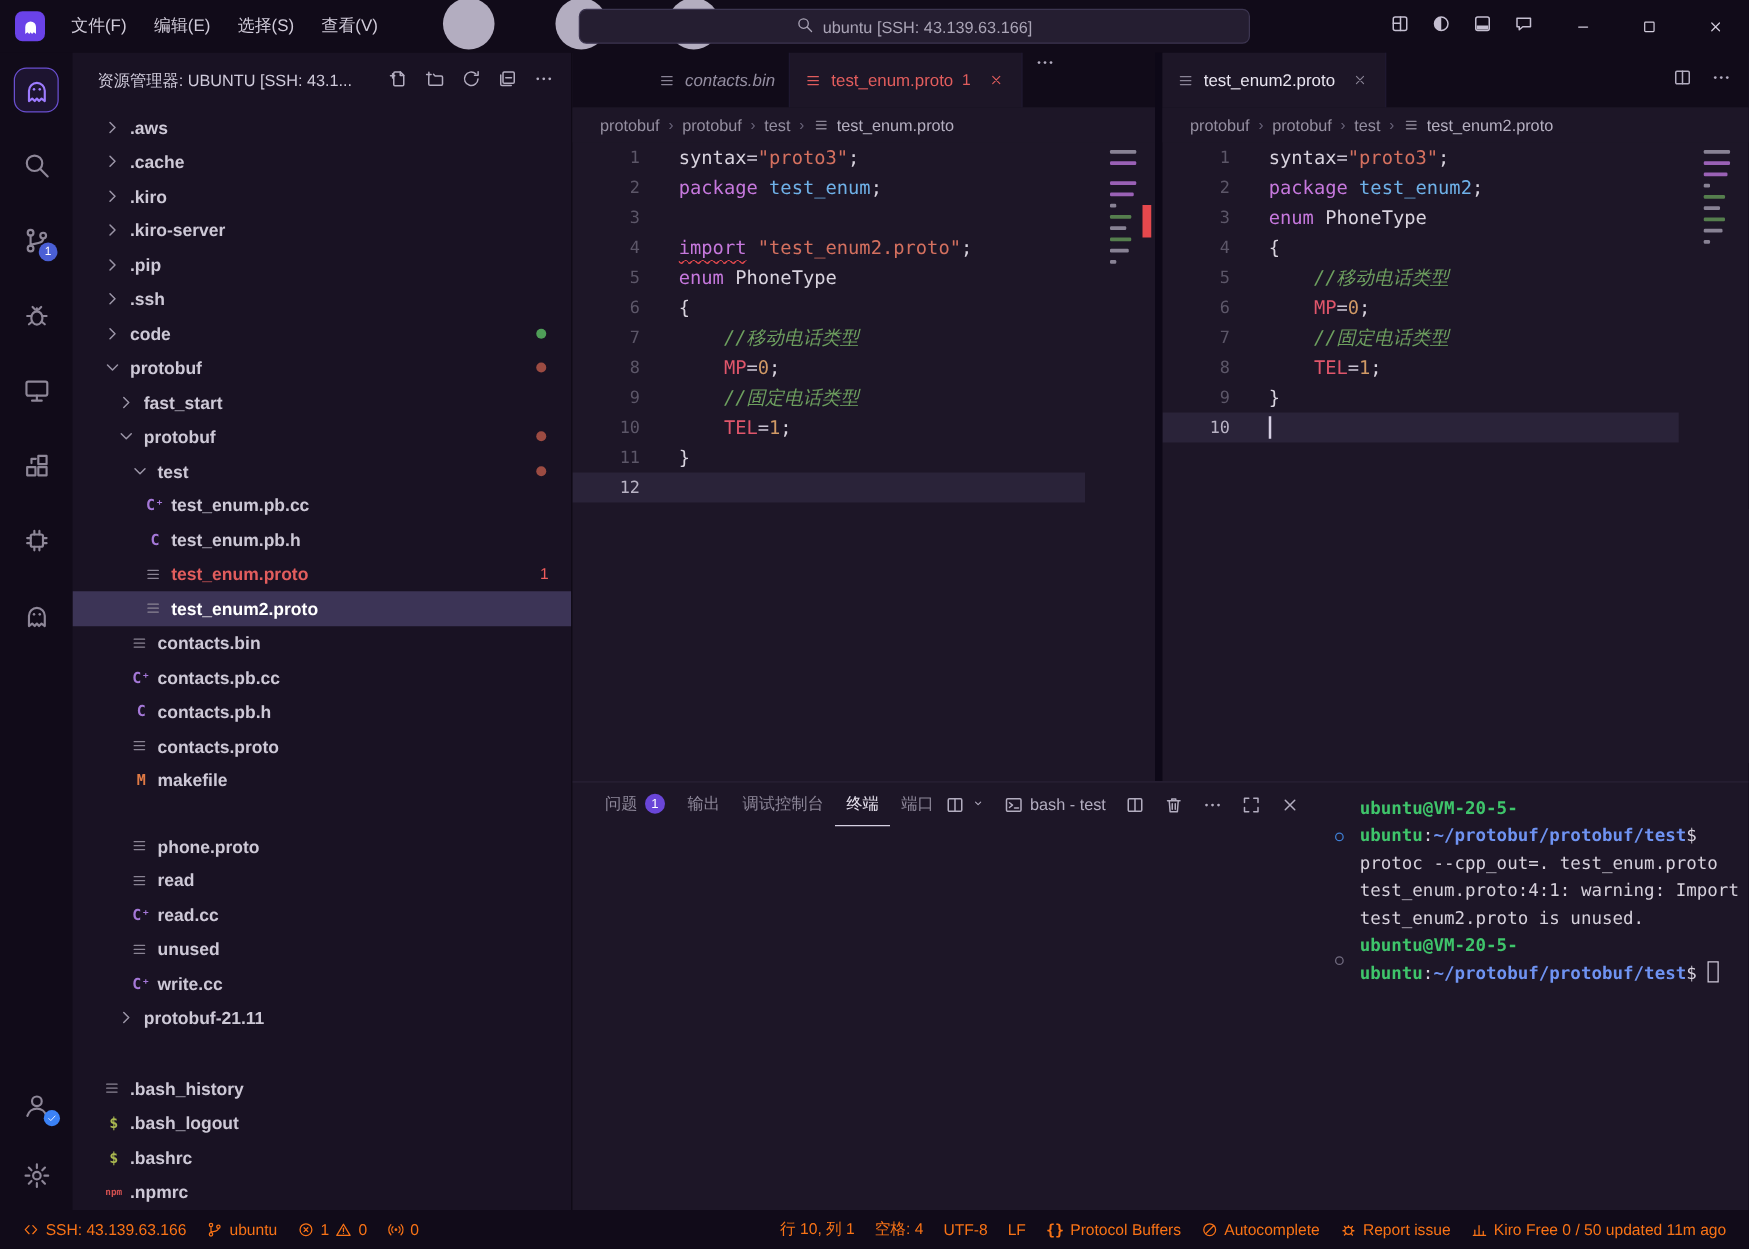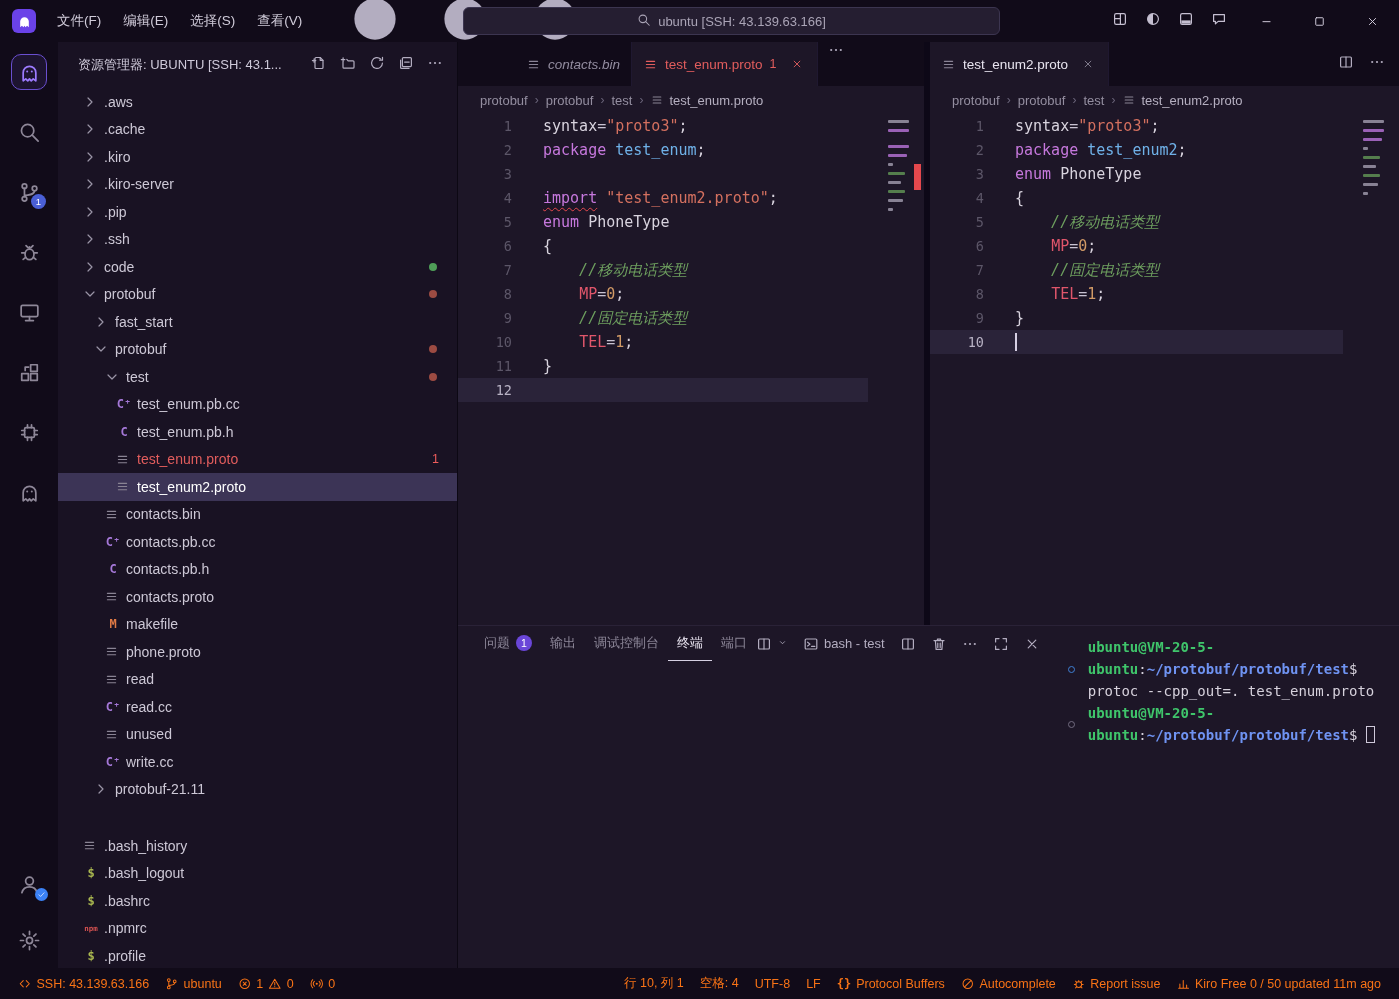--- a/index.html
+++ b/index.html
@@ -61,21 +61,21 @@
     color:#cdc8d6; white-space:nowrap; }
   .tree-row.selected { background:#3c3456; color:#ffffff; }
   .tree-row .chev { width:18px; height:16px; color:#9a94a6; flex:none; display:flex; align-items:center; }
   .tree-row .chev .icon { width:16px; height:16px; }
   .tree-row .file-ic { width:18px; height:16px; color:#8a8494; flex:none; display:flex;
     align-items:center; }
   .tree-row .file-ic .icon { width:15px; height:15px; }
   .file-badge { width:18px; flex:none; text-align:center; font-weight:bold; font-size:12px;
     font-family:"DejaVu Sans Mono", monospace; }
   .file-badge.npm { font-size:7.5px; letter-spacing:0; }
-  .tree-label { margin-left:4px; }
+  .tree-label { margin-left:4px;font-weight:bold; }
   .tree-row.error-name .tree-label { color:#e25d5d; }
   .tree-spacer { flex:1; }
   .tree-dot { width:8px; height:8px; border-radius:50%; margin-right:8px; flex:none; }
   .tree-dot.red { background:#9c4b42; }
   .tree-dot.green { background:#4f9e58; }
   .tree-badge { color:#ee5c5c; font-size:12.5px; margin-right:6px; }
 
   
   .editor-col { flex:1; display:flex; flex-direction:column; min-width:0; }
   .editors-row { height:583px; flex:none; display:flex; min-width:0; }
@@ -586,21 +586,21 @@
               </span>
             </span>
             <span class="tree-label">contacts.proto</span>
             <span class="tree-spacer"></span>
           </div>
           <div class="tree-row" style="padding-left: 46px;">
             <span class="file-badge" style="color: rgb(224, 122, 69);">M</span>
             <span class="tree-label">makefile</span>
             <span class="tree-spacer"></span>
           </div>
-          <div class="tree-row" style="padding-left: 46px;">
+          <div class="tree-row" style="padding-left: 46px; margin-top: 25px;">
             <span class="file-ic">
               <span class="icon">
                 <svg viewBox="0 0 16 16">
                   <path d="M3.6 4.6h8.8M3.6 8h8.8M3.6 11.4h8.8"></path>
                 </svg>
               </span>
             </span>
             <span class="tree-label">phone.proto</span>
             <span class="tree-spacer"></span>
           </div>
@@ -988,20 +988,24 @@
             </div>
           </div>
         <div class="terminal" id="terminal">
             <div class="term-line">
               <span class="term-marker">
                 <span class="term-ring active"></span>
               </span>
               <span class="term-text"><span class="tm-u">ubuntu@VM-20-5-ubuntu</span><span>:</span><span class="tm-d">~/protobuf/protobuf/test</span><span>$ protoc --cpp_out=. test_enum.proto</span></span>
             </div>
             <div class="term-line">
+              <span class="term-marker"></span>
+              <span class="term-text"><span>test_enum.proto:4:1: warning: Import test_enum2.proto is unused.</span></span>
+            </div>
+            <div class="term-line">
               <span class="term-marker">
                 <span class="term-ring"></span>
               </span>
               <span class="term-text"><span class="tm-u">ubuntu@VM-20-5-ubuntu</span><span>:</span><span class="tm-d">~/protobuf/protobuf/test</span><span>$ </span><span class="cursor-box"></span></span>
             </div>
           </div>
       </div>
     </div>
   </div>
 

